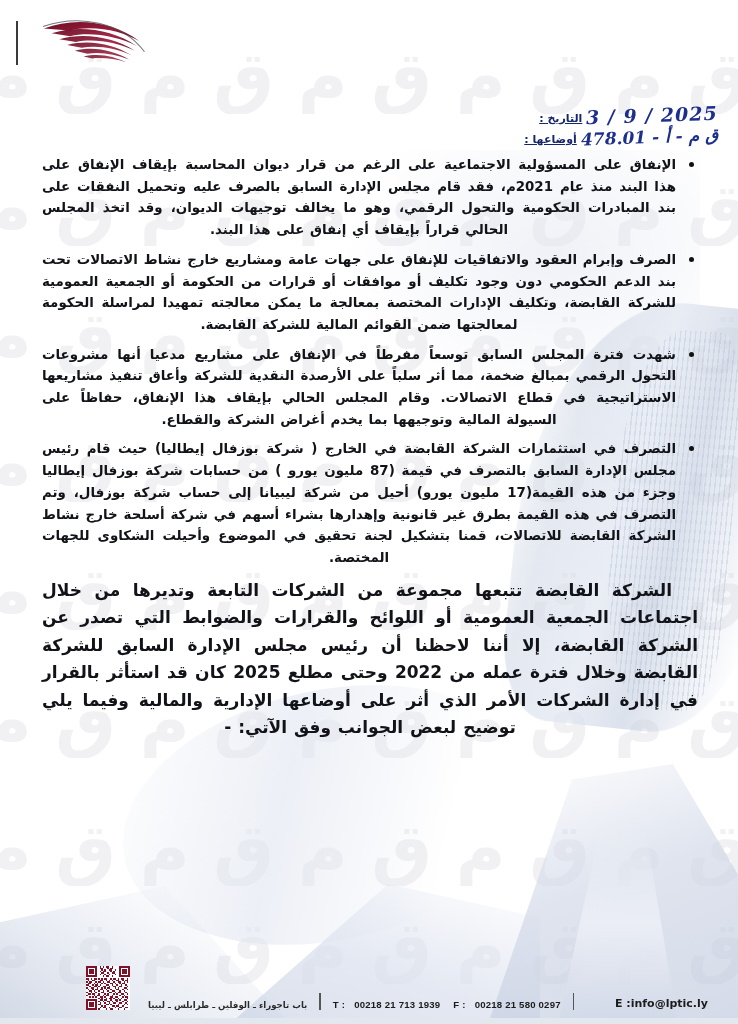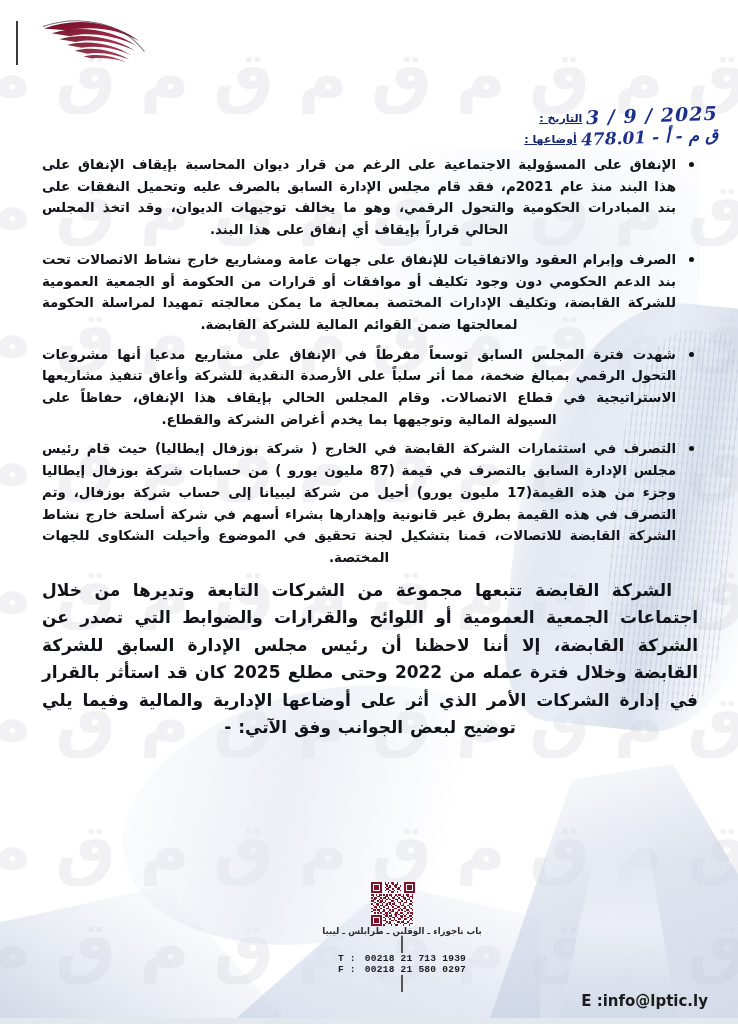--- a/index.html
+++ b/index.html
@@ -298,27 +298,27 @@
     text-align: justify;
     text-align-last: center;
     direction: rtl;
     text-indent: 26px;
     word-spacing: 1px;
   }
 
   
   .footer {
     position: absolute;
-    left: 14px;
+    left: 8px;
     right: 0;
     bottom: 14px;
     z-index: 5;
     display: flex;
-    flex-direction: column;
-    align-items: center;
+    flex-direction: row;
+    align-items: flex-end;
     padding: 0 26px 0 78px;
     box-sizing: border-box;
     direction: ltr;
   }
   .qr {
     width: 44px;
     height: 44px;
     flex: none;
     margin-right: 18px;
   }
@@ -332,33 +332,33 @@
     white-space: nowrap;
   }
   .foot-sep {
     width: 1.5px;
     height: 17px;
     background: #555;
     margin: 0 12px;
     flex: none;
   }
   .foot-item {
-    font-family: Liberation Mono, monospace;
+    font-family: Liberation Sans, sans-serif;
     font-size: 9.6px;
     font-weight: 700;
     color: #1b1b1b;
     white-space: nowrap;
     letter-spacing: 0.2px;
   }
   .foot-item .lbl { margin-right: 9px; }
   .foot-gap { width: 13px; flex: none; }
   .foot-email {
     margin-left: auto;
     font-family: "DejaVu Sans", "Liberation Sans", sans-serif;
-    font-size: 15px;
+    font-size: 11px;
     font-weight: 700;
     color: #1b1b1b;
     white-space: nowrap;
     padding-right: 4px;
   }
   .bottom-rule {
     position: absolute;
     left: 0; right: 0; bottom: 0;
     height: 6px;
     background: #e3e7ee;

